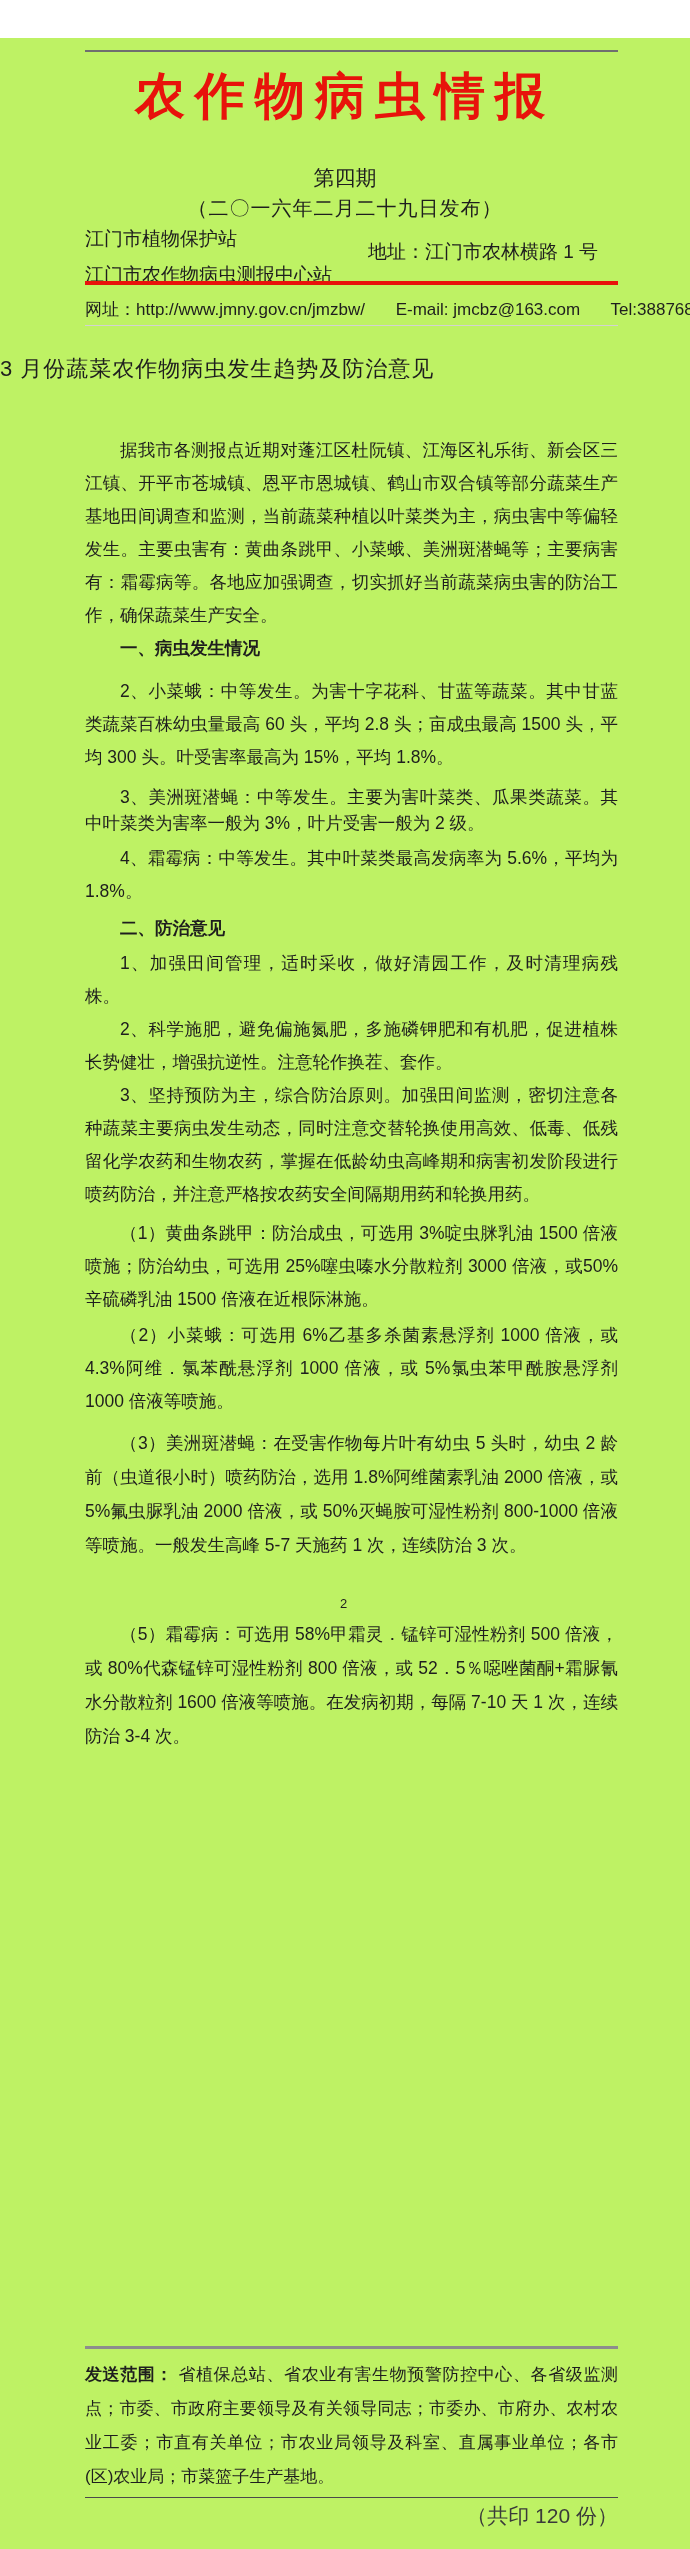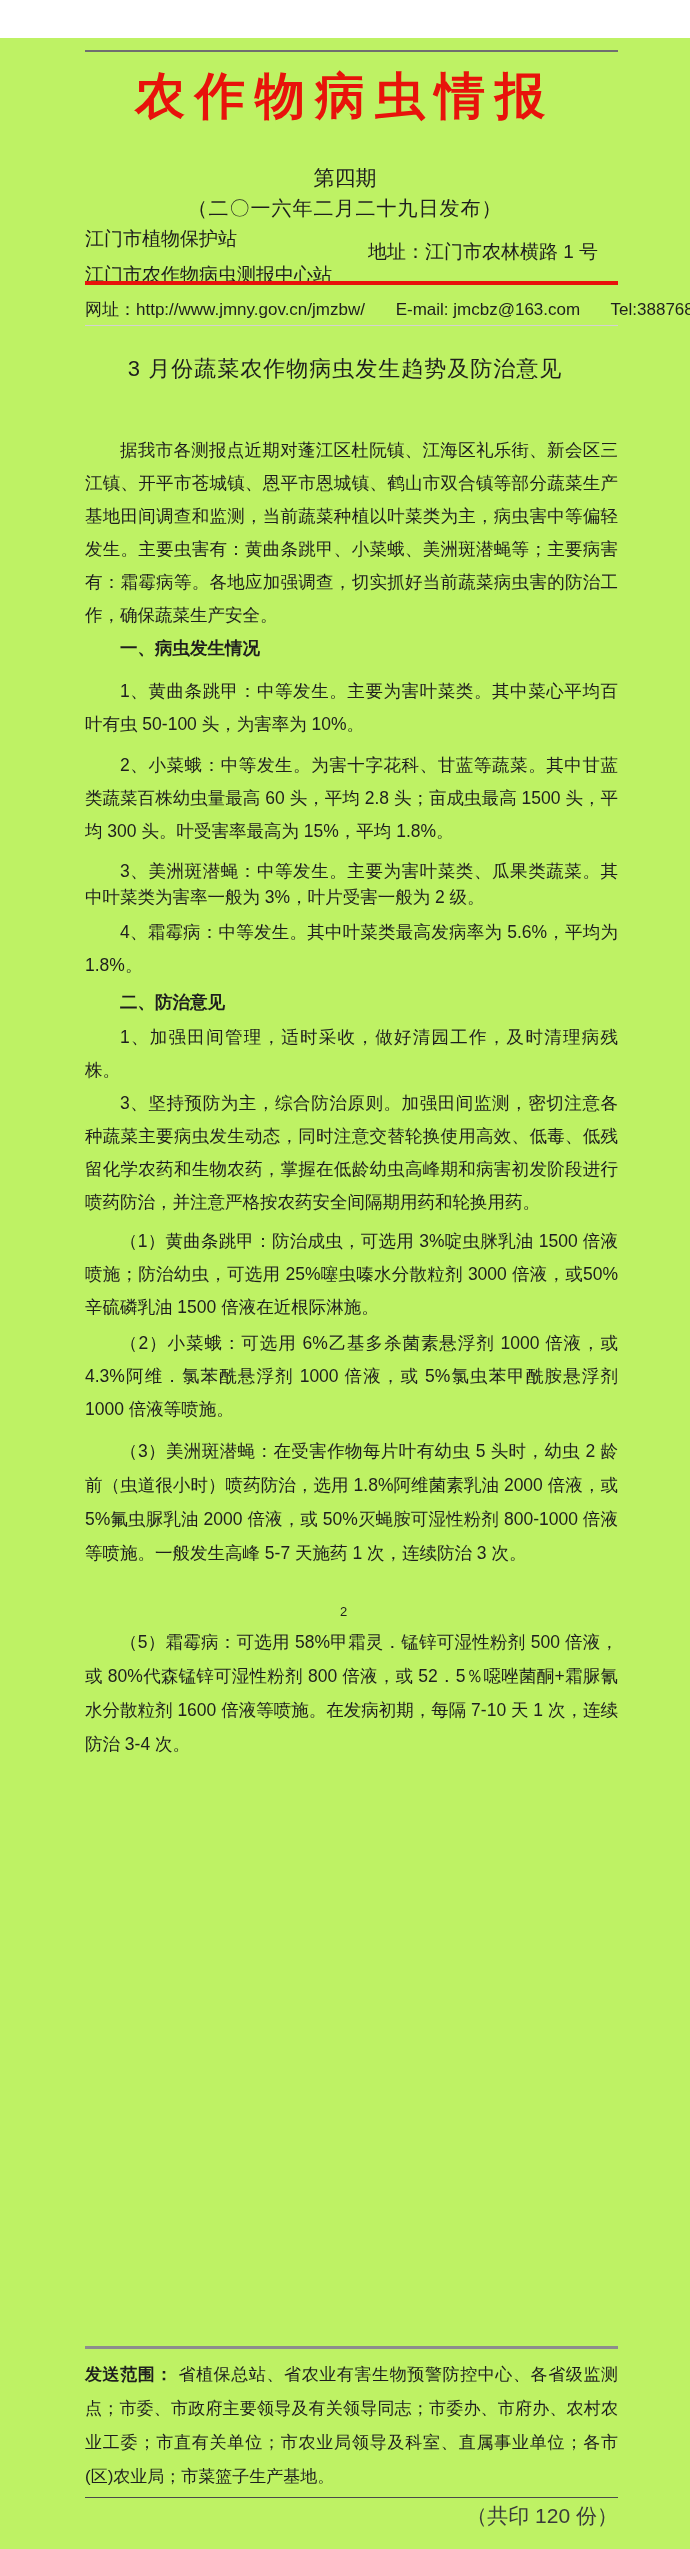--- a/index.html
+++ b/index.html
@@ -31,21 +31,21 @@
   .orgs div { white-space: nowrap; }
   .address { top: 201px; left: 368px; font-size: 19px; white-space: nowrap; }
   .redline { top: 243px; left: 85px; width: 533px; height: 4px; background: #e8130b; }
   .contact { top: 260px; left: 85px; width: 533px; font-size: 17px; white-space: nowrap; }
   .contact .seg { margin-right: 26px; }
   .contact .seg:last-child { margin-right: 0; }
   .contact-divider { top: 287px; left: 85px; width: 533px; height: 1px; background: #d2d2d2; }
   
   .doc-title {
     top: 316px; left: 0; width: 690px;
-    text-align: center; font-size: 22px; letter-spacing: 1px;
+    text-align: left; font-size: 22px; letter-spacing: 1px;
     white-space: nowrap;
   }
   .body-col {
     top: 396px; left: 85px; width: 533px;
     font-size: 17.5px; line-height: 33px;
     text-align: justify;
   }
   .body-col p { margin: 0; text-indent: 35px; }
   .heading { font-weight: bold; }
   .h1 { margin-bottom: 10px !important; }
@@ -98,26 +98,26 @@
     <span class="seg">E-mail: jmcbz@163.com</span>
     <span class="seg">Tel:3887683</span>
   </div>
   <div class="abs contact-divider"></div>
 
   <div class="abs doc-title">3 月份蔬菜农作物病虫发生趋势及防治意见</div>
 
   <div class="abs body-col">
     <p class="intro">据我市各测报点近期对蓬江区杜阮镇、江海区礼乐街、新会区三江镇、开平市苍城镇、恩平市恩城镇、鹤山市双合镇等部分蔬菜生产基地田间调查和监测，当前蔬菜种植以叶菜类为主，病虫害中等偏轻发生。主要虫害有：黄曲条跳甲、小菜蛾、美洲斑潜蝇等；主要病害有：霜霉病等。各地应加强调查，切实抓好当前蔬菜病虫害的防治工作，确保蔬菜生产安全。</p>
     <p class="heading h1">一、病虫发生情况</p>
-    <p class="item0">1、黄曲条跳甲：中等发生。主要为害叶菜类。其中菜心平均百叶有虫 50-100 头，为害率为 10%。</p>
     <p class="item1">2、小菜蛾：中等发生。为害十字花科、甘蓝等蔬菜。其中甘蓝类蔬菜百株幼虫量最高 60 头，平均 2.8 头；亩成虫最高 1500 头，平均 300 头。叶受害率最高为 15%，平均 1.8%。</p>
     <p class="item2">3、美洲斑潜蝇：中等发生。主要为害叶菜类、瓜果类蔬菜。其中叶菜类为害率一般为 3%，叶片受害一般为 2 级。</p>
     <p class="item3">4、霜霉病：中等发生。其中叶菜类最高发病率为 5.6%，平均为 1.8%。</p>
     <p class="heading h2">二、防治意见</p>
     <p>1、加强田间管理，适时采收，做好清园工作，及时清理病残株。</p>
+    <p>2、科学施肥，避免偏施氮肥，多施磷钾肥和有机肥，促进植株长势健壮，增强抗逆性。注意轮作换茬、套作。</p>
     <p class="s2i2">3、坚持预防为主，综合防治原则。加强田间监测，密切注意各种蔬菜主要病虫发生动态，同时注意交替轮换使用高效、低毒、低残留化学农药和生物农药，掌握在低龄幼虫高峰期和病害初发阶段进行喷药防治，并注意严格按农药安全间隔期用药和轮换用药。</p>
     <p class="chem0">（1）黄曲条跳甲：防治成虫，可选用 3%啶虫脒乳油 1500 倍液喷施；防治幼虫，可选用 25%噻虫嗪水分散粒剂 3000 倍液，或50%辛硫磷乳油 1500 倍液在近根际淋施。</p>
     <p class="chem1">（2）小菜蛾：可选用 6%乙基多杀菌素悬浮剂 1000 倍液，或4.3%阿维．氯苯酰悬浮剂 1000 倍液，或 5%氯虫苯甲酰胺悬浮剂1000 倍液等喷施。</p>
     <p class="chem2">（3）美洲斑潜蝇：在受害作物每片叶有幼虫 5 头时，幼虫 2 龄前（虫道很小时）喷药防治，选用 1.8%阿维菌素乳油 2000 倍液，或5%氟虫脲乳油 2000 倍液，或 50%灭蝇胺可湿性粉剂 800-1000 倍液等喷施。一般发生高峰 5-7 天施药 1 次，连续防治 3 次。</p>
     <p class="chem3">
       <span class="page2-marker">2</span>
       <span>（5）霜霉病：可选用 58%甲霜灵．锰锌可湿性粉剂 500 倍液，或 80%代森锰锌可湿性粉剂 800 倍液，或 52．5％噁唑菌酮+霜脲氰水分散粒剂 1600 倍液等喷施。在发病初期，每隔 7-10 天 1 次，连续防治 3-4 次。</span>
     </p>
   </div>
 

